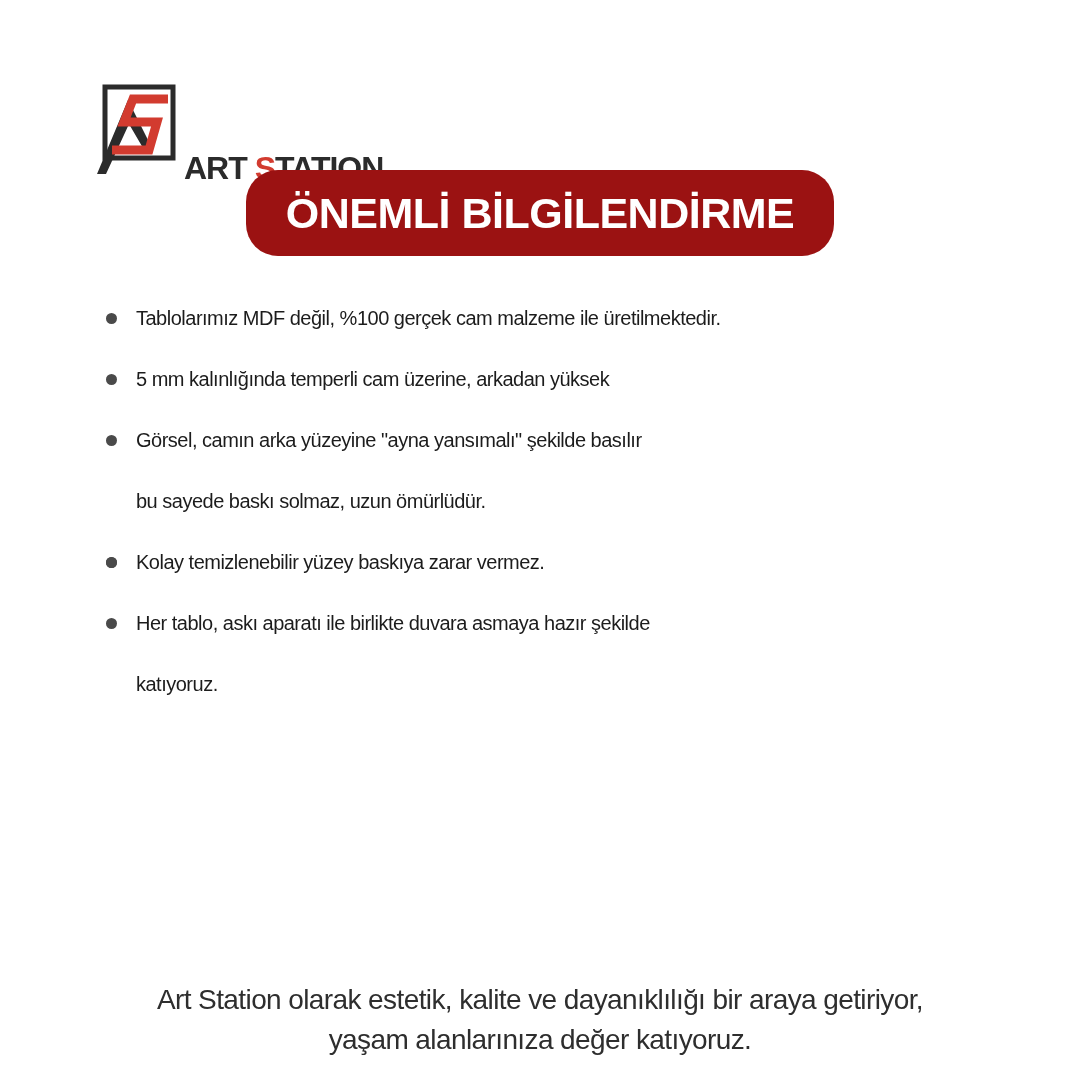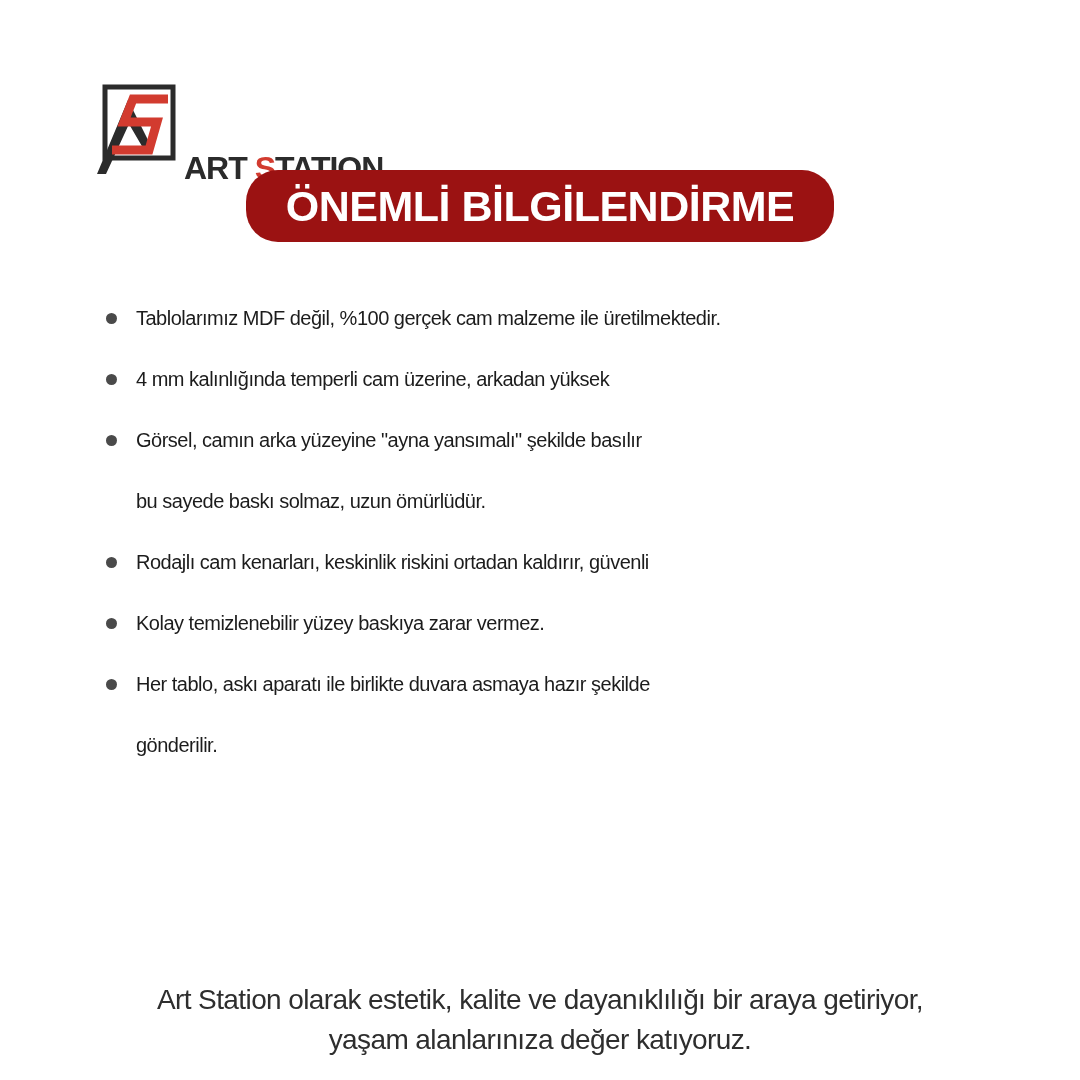--- a/index.html
+++ b/index.html
@@ -21,21 +21,21 @@
   }
   .logo-mark{position:absolute;left:95px;top:78px;}
   .logo-text{
     position:absolute;left:184px;top:104px;
     font-size:32px;font-weight:bold;letter-spacing:-1px;
     color:var(--logo_dark);white-space:nowrap;margin-top:46px;
   }
   .logo-text .accent{color:var(--accent_red);}
   .banner{
     position:absolute;top:170px;left:50%;transform:translateX(-50%);
-    width:588px;height:72px;background:var(--banner_red);
+    width:588px;height:86px;background:var(--banner_red);
     border-radius:32px;display:flex;align-items:center;justify-content:center;
   }
   .banner-label{
     color:#ffffff;font-size:43px;font-weight:bold;letter-spacing:-0.5px;
     white-space:nowrap;
   }
   .bullets{
     position:absolute;left:106px;top:288px;width:910px;
     list-style:none;margin:0;padding:0;
   }
@@ -72,38 +72,37 @@
   <span class="banner-label">ÖNEMLİ BİLGİLENDİRME</span>
 </div>
 
 <ul class="bullets">
   <li class="bullet-item">
     <span class="dot"></span>
     <p>Tablolarımız MDF değil, %100 gerçek cam malzeme ile üretilmektedir.</p>
   </li>
   <li class="bullet-item">
     <span class="dot"></span>
-    <p>4 mm kalınlığında temperli cam üzerine, arkadan yüksek</p>
+    <p>5 mm kalınlığında temperli cam üzerine, arkadan yüksek</p>
   </li>
   <li class="bullet-item">
     <span class="dot"></span>
     <p>Görsel, camın arka yüzeyine "ayna yansımalı" şekilde basılır</p>
     <p>bu sayede baskı solmaz, uzun ömürlüdür.</p>
   </li>
   <li class="bullet-item">
     <span class="dot"></span>
-    <p>Rodajlı cam kenarları, keskinlik riskini ortadan kaldırır, güvenli</p>
   </li>
   <li class="bullet-item">
     <span class="dot"></span>
     <p>Kolay temizlenebilir yüzey baskıya zarar vermez.</p>
   </li>
   <li class="bullet-item">
     <span class="dot"></span>
     <p>Her tablo, askı aparatı ile birlikte duvara asmaya hazır şekilde</p>
-    <p>gönderilir.</p>
+    <p>katıyoruz.</p>
   </li>
 </ul>
 
 <div class="footer">
   <p>Art Station olarak estetik, kalite ve dayanıklılığı bir araya getiriyor,</p>
   <p>yaşam alanlarınıza değer katıyoruz.</p>
 </div>
 
 </body></html>

